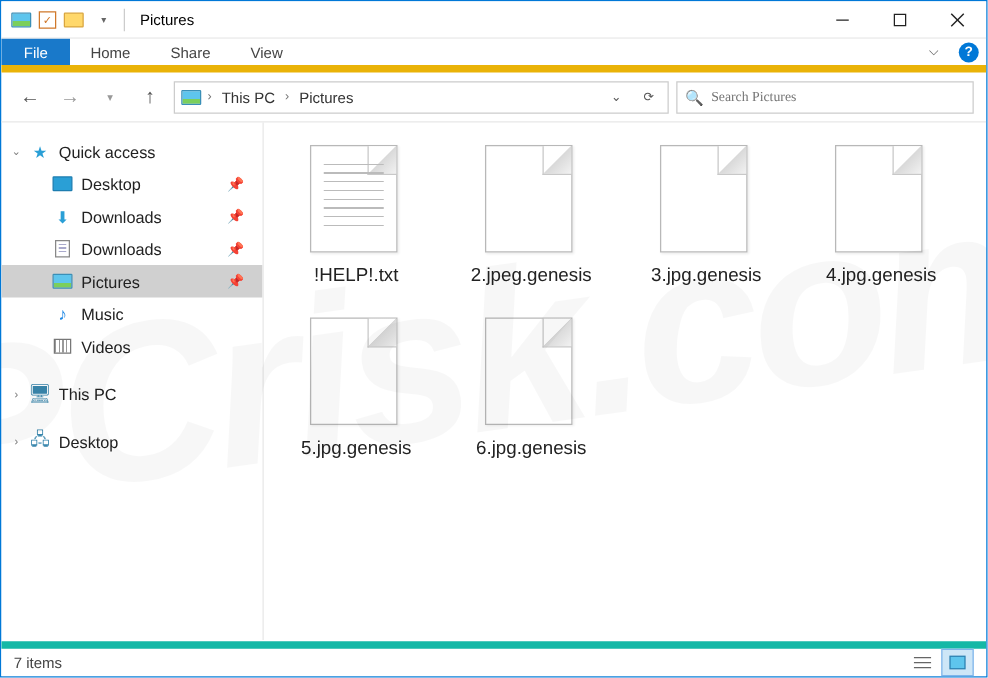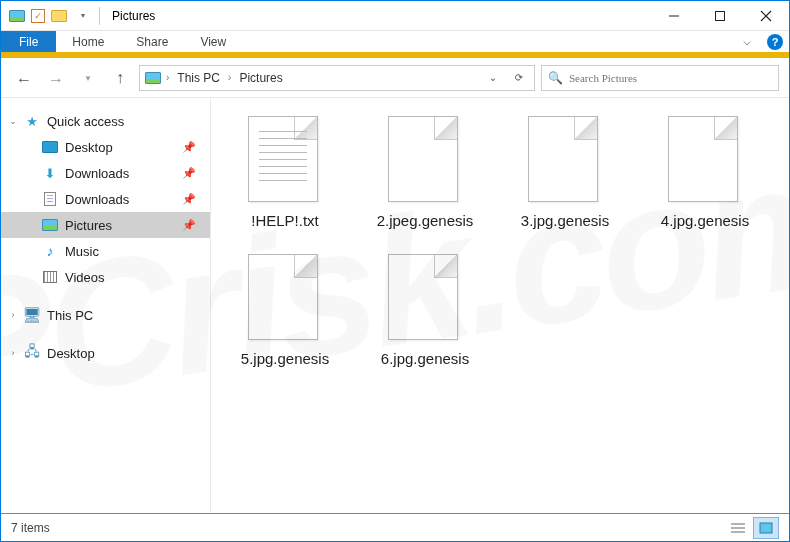--- a/index.html
+++ b/index.html
@@ -52,21 +52,21 @@
 .file { width: 140px; height: 138px; display: flex; flex-direction: column; align-items: center; text-align: center; font-size: 15px; color: #222; }
 .file .thumb { width: 74px; height: 90px; margin-bottom: 6px; position: relative; }
 .file .label { max-width: 120px; word-wrap: break-word; }
 
 
 .page-icon { width: 70px; height: 86px; background: #fff; border: 1px solid #b8b8b8; position: relative; box-shadow: 1px 1px 2px rgba(0,0,0,0.08); }
 .page-icon::before { content: ""; position: absolute; top: 0; right: 0; width: 22px; height: 22px; background: linear-gradient(135deg, #fff 0%, #fff 48%, #d9d9d9 50%, #f2f2f2 100%); border-left: 1px solid #c8c8c8; border-bottom: 1px solid #c8c8c8; }
 .page-icon.txt::after { content: ""; position: absolute; left: 10px; right: 10px; top: 14px; bottom: 14px; background: repeating-linear-gradient(#bbb, #bbb 1px, transparent 1px, transparent 7px); }
 
 
-.statusbar { position: absolute; bottom: 0; left: 0; right: 0; height: 28px; border-top: 1px solid #14b8a6; display: flex; align-items: center; padding: 0 10px; font-size: 12px; color: #444; background: #fff; }
+.statusbar { position: absolute; bottom: 0; left: 0; right: 0; height: 28px; border-top: 6px solid #14b8a6; display: flex; align-items: center; padding: 0 10px; font-size: 12px; color: #444; background: #fff; }
 .statusbar .sspacer { flex: 1; }
 .viewbtn { width: 26px; height: 22px; border: 1px solid transparent; display: flex; align-items: center; justify-content: center; margin-left: 2px; }
 .viewbtn.active { border-color: #7eb4ea; background: #cde6f7; }
 .viewbtn svg { display: block; }
 
 
 .ico-star { color: #2a9fd6; font-size: 13px; }
 .ico-desktop { width: 16px; height: 12px; background: #2a9fd6; border: 1px solid #1d7db0; border-radius: 1px; }
 .ico-down { color: #2a9fd6; }
 .ico-doc { width: 12px; height: 14px; background: #fff; border: 1px solid #888; position: relative; }

